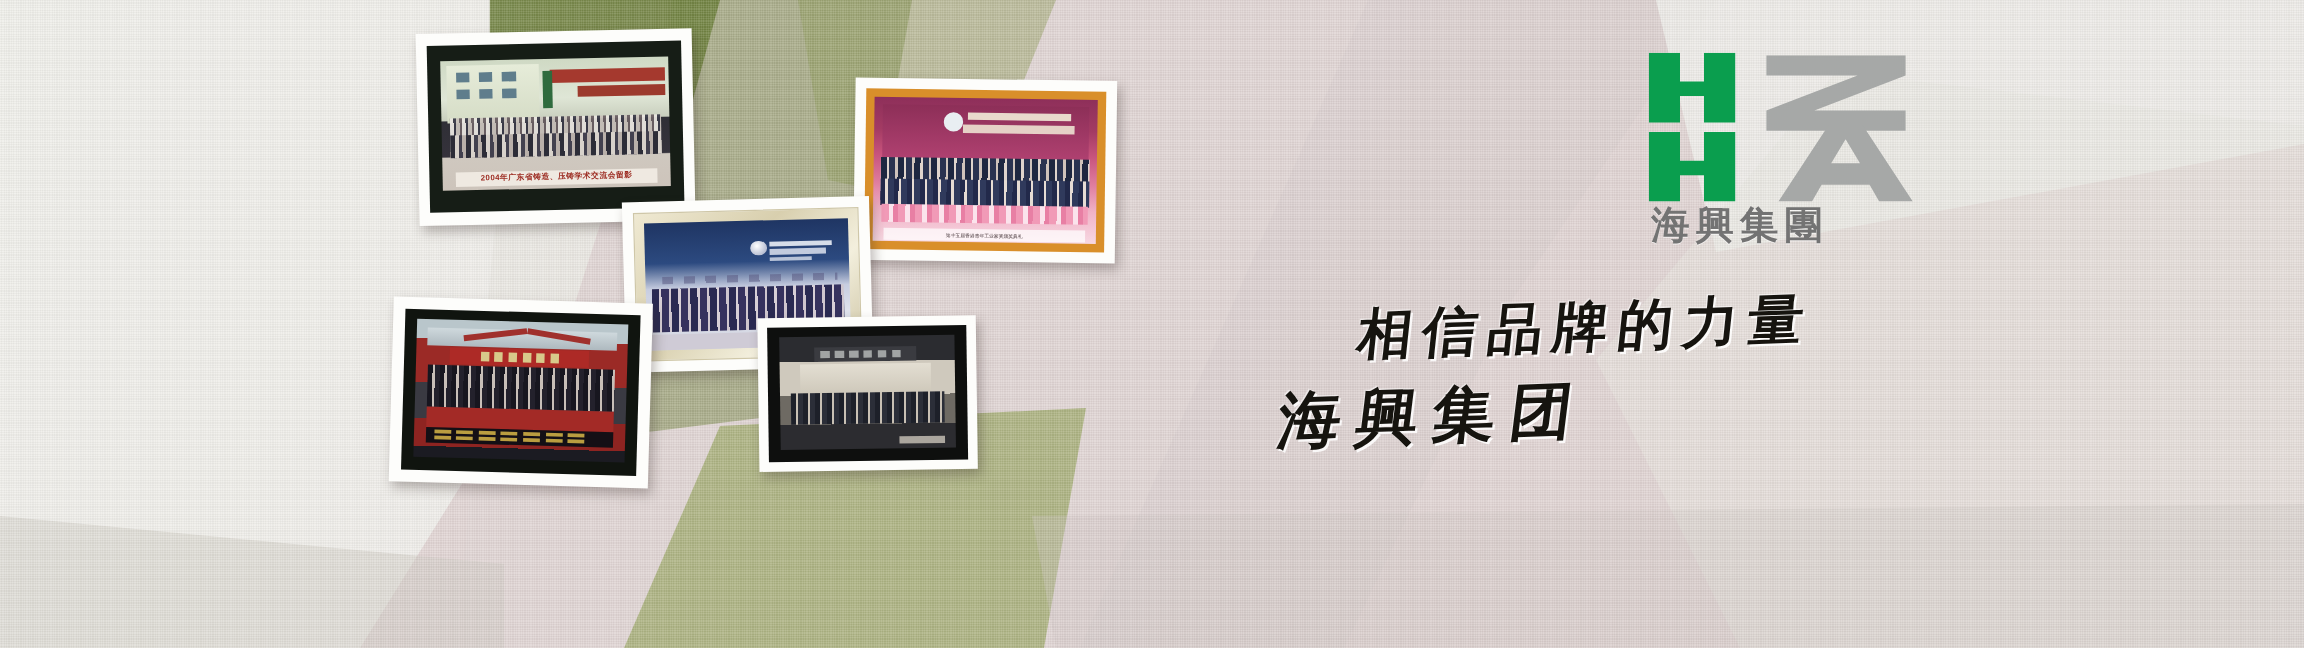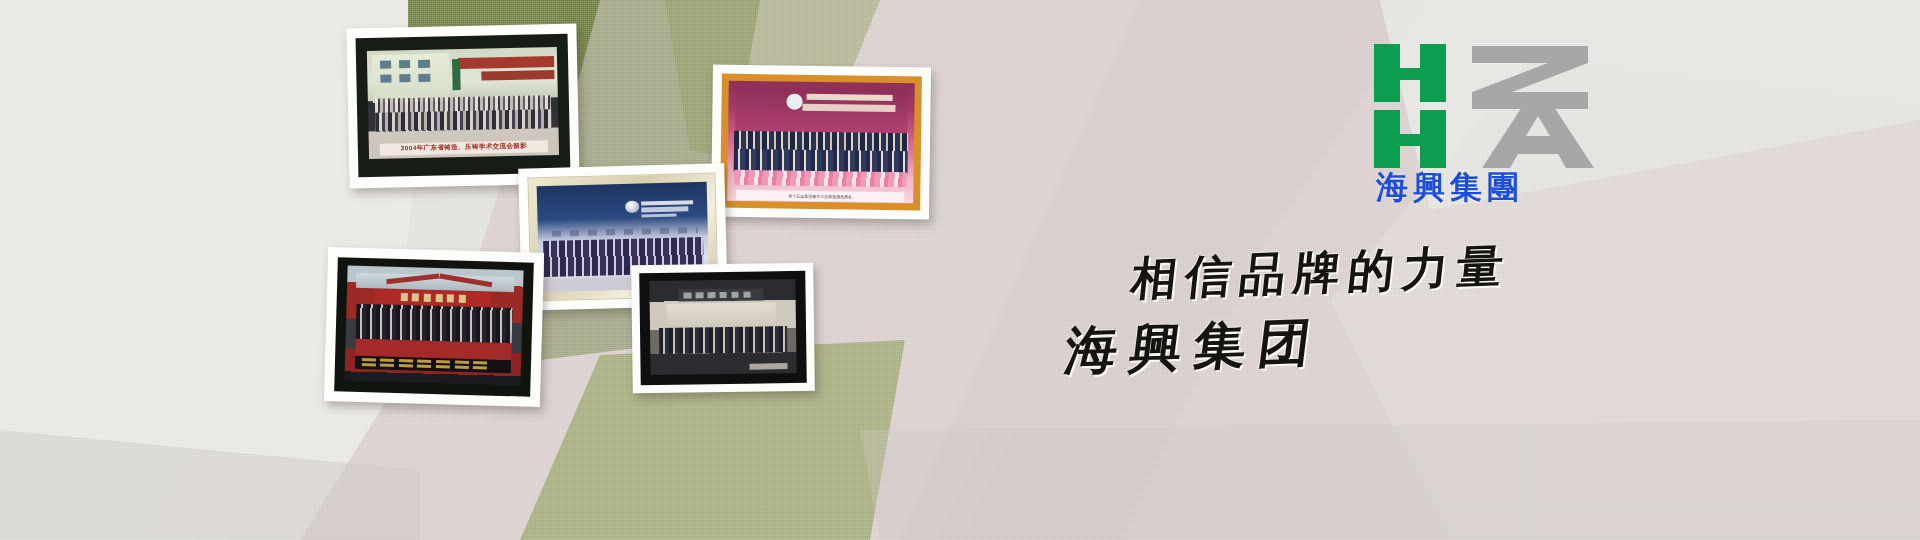--- a/index.html
+++ b/index.html
@@ -202,21 +202,21 @@
 
   
   .logo{position:absolute;left:1374px;top:44px;width:230px;height:170px;}
   .logo-marks{position:relative;width:230px;height:124px;}
   .hh{position:absolute;left:0;top:0;width:96px;height:124px;}
   .hh svg{display:block;}
   .za{position:absolute;left:92px;top:2px;width:140px;height:122px;}
   .logo-cn{
     position:absolute;left:2px;top:122px;
     font-size:32px;letter-spacing:5px;font-weight:bold;
-    color:#1d4ed8;
+    color:#737373;
     font-family:"DejaVu Sans","Liberation Sans",sans-serif;
     text-shadow:0 1px 0 rgba(255,255,255,.6);
     white-space:nowrap;
   }
 
   
   .slogan{position:absolute;left:1060px;top:236px;width:470px;height:200px;}
   .slogan .line{
     color:#16140f;
     font-family:"DejaVu Serif","Liberation Serif",serif;

